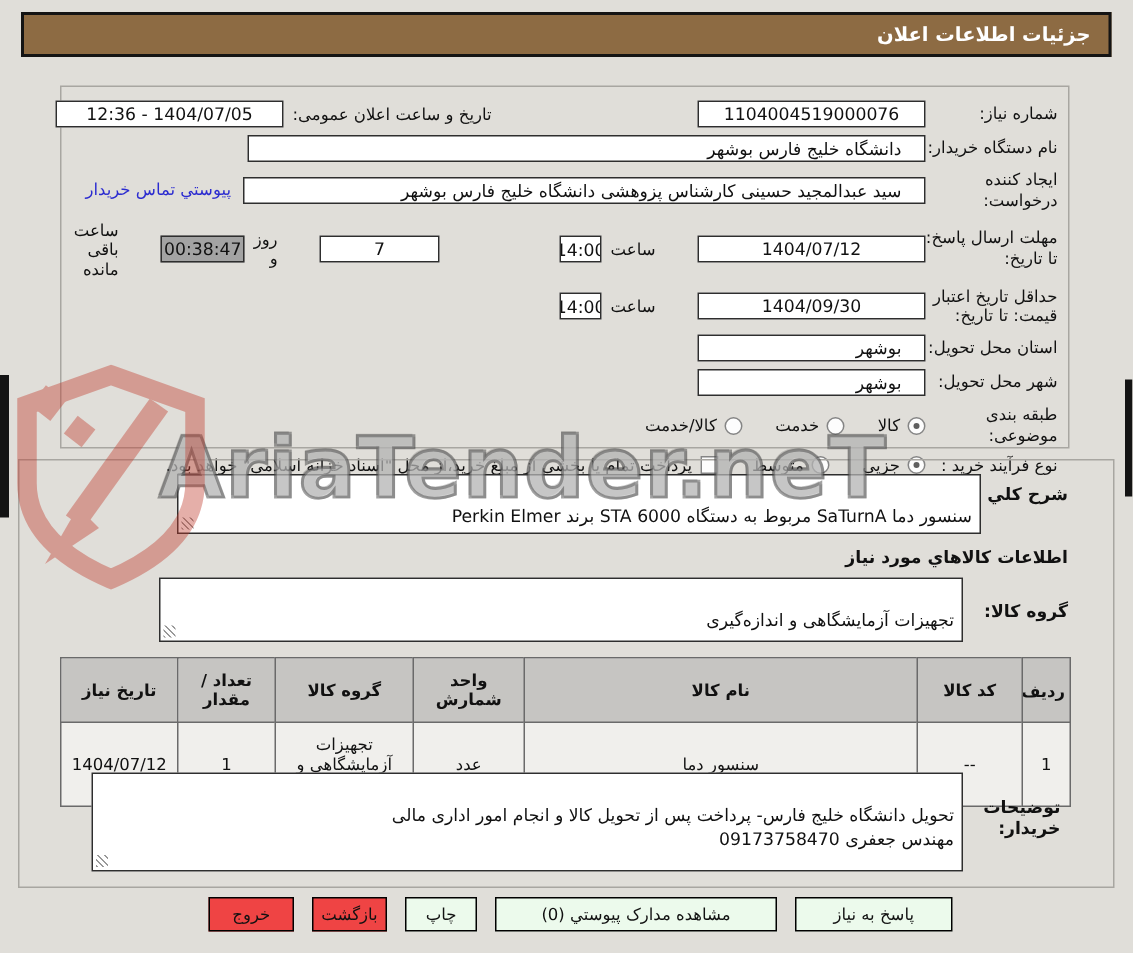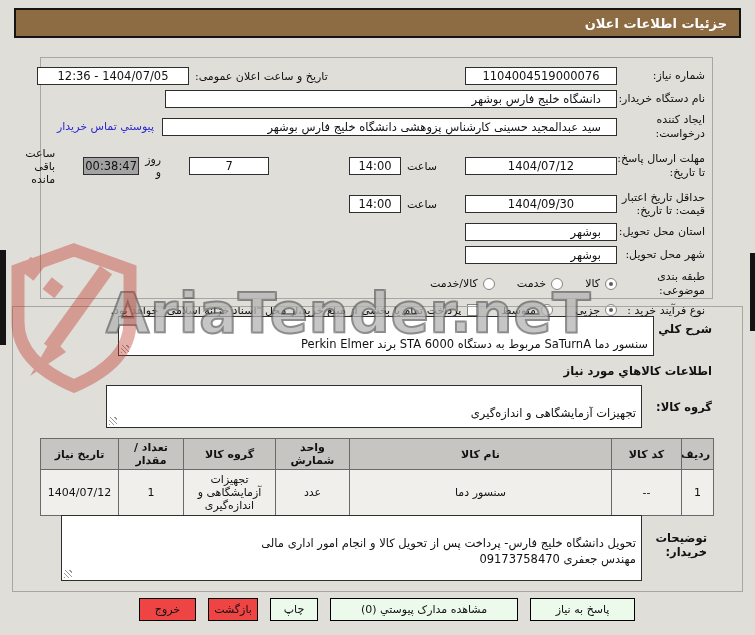--- a/index.html
+++ b/index.html
@@ -34,21 +34,21 @@
   .lab { font-size: 11px; color:#111; }
   .lab-col { width: 88px; text-align: right; line-height: 1.25; flex: none; }
   .fbox {
     background: #fff; border: 1px solid #2e2e2e; height: 18px;
     display: flex; align-items: center; font-size: 11.5px; flex: none;
     overflow: hidden; white-space: nowrap;
   }
   .center { justify-content: center; margin-left: 22px; }
   .rstart { justify-content: flex-start; padding-right: 15px; }
   .w152 { width: 152px; } .w452 { width: 452px; } .w455 { width: 455px; }
-  .w52 { width: 52px; } .w80 { width: 80px; } .w56 { width: 56px; }
+  .w52 { width: 28px; } .w80 { width: 80px; } .w56 { width: 56px; }
   .yellow { background: #a3a3a3; }
   .link { color: #2b2bd0; cursor: pointer; margin-right: 8px; }
   .gap6 { width: 6px; flex:none; } .gap58 { width: 58px; flex:none; }
   .mid-label { width: 254px; text-align: left; flex: none; padding-left: 6px; }
   .radio {
     width: 12px; height: 12px; border-radius: 50%;
     border: 1px solid #858585; background: #fdfdfd; flex: none;
     position: relative; margin-left: 5px;
   }
   .radio.sel::after {
@@ -72,21 +72,21 @@
     background: repeating-linear-gradient(45deg, #999 0 1px, transparent 1px 3px);
   }
   
   table.items {
     position: absolute; right: 28px; top: 131px; width: 673px;
     border-collapse: collapse; table-layout: fixed;
     border: 1px solid #4d4d4d; background: #f0efec;
   }
   table.items th, table.items td {
     border: 1px solid #6a6a6a; text-align: center; vertical-align: middle;
-    font-size: 11px; padding: 2px 3px; overflow: hidden;
+    font-size: 11px; padding: 8px 3px; overflow: hidden;
   }
   table.items th { background: #c6c5c2; font-weight: bold; height: 30px; }
   table.items td { height: 46px; }
   .c0{width:32px}.c1{width:70px}.c2{width:262px}.c3{width:74px}.c4{width:92px}.c5{width:65px}.c6{width:78px}
   
   .btnrow { position: absolute; top: 598px; right: 120px; display: flex; gap: 12px; }
   .btn {
     height: 23px; border: 1px solid #000; font-size: 11px;
     display: flex; align-items: center; justify-content: center;
     font-family: "DejaVu Sans", sans-serif; cursor: pointer; flex: none;

